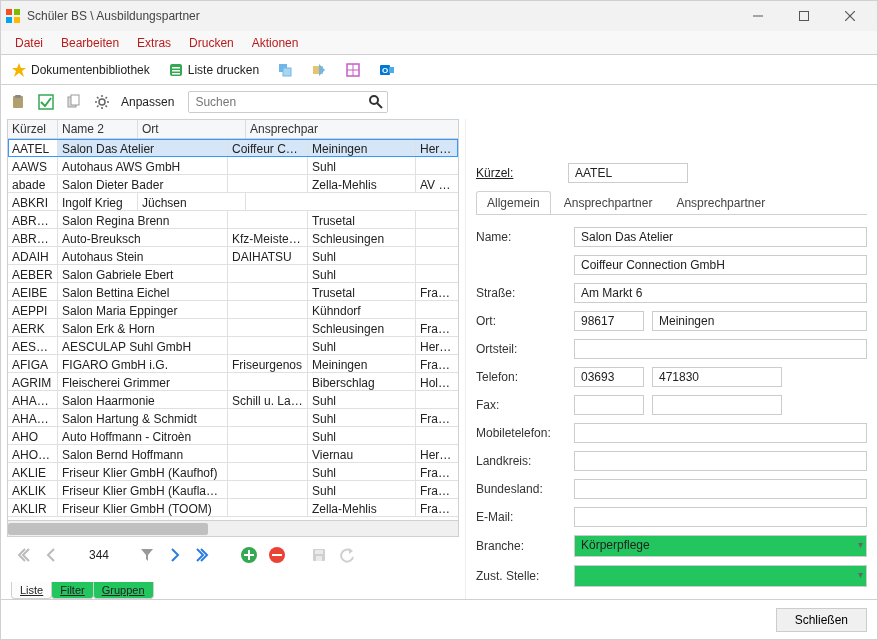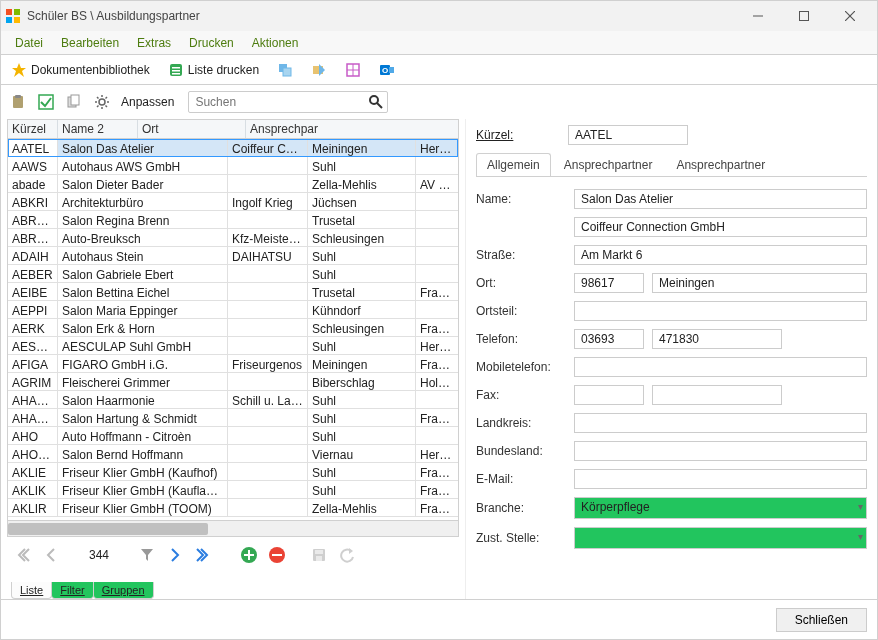--- a/index.html
+++ b/index.html
@@ -21,35 +21,35 @@
   html,body { margin:0; padding:0; font-family: "Segoe UI", Arial, sans-serif; font-size:12px; color:var(--text); background:#fff;}
   .window { width:878px; height:640px; border:1px solid var(--border); display:flex; flex-direction:column; position:relative;}
   
   .titlebar { height:30px; background:var(--titlebar-bg); display:flex; align-items:center; padding:0 4px; }
   .titlebar .app-icon { width:16px; height:16px; margin-right:6px; display:flex; align-items:center; justify-content:center;}
   .titlebar .title { flex:0 0 auto; color:#444; }
   .titlebar .spacer { flex:1; }
   .titlebar .ctrl { width:46px; height:28px; display:flex; align-items:center; justify-content:center; color:#555;}
   
   .menubar { height:24px; display:flex; align-items:center; padding:0 6px; gap:2px; background:var(--menubar-bg); border-bottom:1px solid var(--border);}
-  .menubar .menu-item { padding:2px 8px; color:#4d7c0f; }
+  .menubar .menu-item { padding:2px 8px; color:#b91c1c; }
   
   .toolbar1 { height:30px; display:flex; align-items:center; padding:0 6px; gap:10px; border-bottom:1px solid var(--border);}
   .toolbar1 .tb-item { display:flex; align-items:center; gap:4px; padding:2px 4px;}
   .tb-icon { width:16px; height:16px; display:inline-flex; align-items:center; justify-content:center;}
   
   .toolbar2 { height:34px; display:flex; align-items:center; padding:0 6px; gap:6px; }
   .toolbar2 .search-box { position:relative; width:200px;}
   .toolbar2 .search-box input { width:100%; height:22px; padding:2px 22px 2px 6px; border:1px solid #ccc; border-radius:2px; font-size:12px;}
   .toolbar2 .search-box .mag { position:absolute; right:4px; top:3px;}
   .tool-btn { width:22px; height:22px; display:flex; align-items:center; justify-content:center; border-radius:2px;}
   
   .main { flex:1; display:flex; overflow:hidden; }
   .left-pane { width:465px; display:flex; flex-direction:column; border-right:1px solid #eee; padding-left:6px;}
-  .right-pane { flex:1; display:flex; flex-direction:column; padding:0 10px;}
+  .right-pane { flex:1; display:flex; flex-direction:column; padding:0 10px;justify-content:flex-end;}
   
   .grid-wrap { flex:1; border:1px solid var(--border); display:flex; flex-direction:column; overflow:hidden; margin-right:6px;}
   .grid-header { display:flex; background:#f5f7f9; border-bottom:1px solid var(--border); font-weight:400; color:#333;}
   .grid-header .col, .grid-row .cell { padding:2px 4px; overflow:hidden; white-space:nowrap; text-overflow:ellipsis; border-right:1px solid var(--row-border);}
   .grid-header .col { border-right:1px solid #d8dee3;}
   .col-k { width:50px; flex-shrink: 0;}
   .col-n { width:170px; flex-shrink: 0;}
   .col-n2 { width:80px; flex-shrink: 0;}
   .col-o { width:108px; flex-shrink: 0;}
   .col-a { flex:1; border-right:none !important;}
@@ -271,21 +271,20 @@
             </div>
             <div class="grid-row">
               <div class="cell col-k">abade</div>
               <div class="cell col-n">Salon Dieter Bader</div>
               <div class="cell col-n2"></div>
               <div class="cell col-o">Zella-Mehlis</div>
               <div class="cell col-a">AV Suhl, Tel.</div>
             </div>
             <div class="grid-row">
               <div class="cell col-k">ABKRI</div>
-              <div class="cell col-n">Architekturbüro</div>
               <div class="cell col-n2">Ingolf Krieg</div>
               <div class="cell col-o">Jüchsen</div>
               <div class="cell col-a"></div>
             </div>
             <div class="grid-row">
               <div class="cell col-k">ABREN</div>
               <div class="cell col-n">Salon Regina Brenn</div>
               <div class="cell col-n2"></div>
               <div class="cell col-o">Trusetal</div>
               <div class="cell col-a"></div>
@@ -505,27 +504,27 @@
         <div class="form-row">
           <label>Ortsteil:</label>
           <div class="field wide"></div>
         </div>
         <div class="form-row">
           <label>Telefon:</label>
           <div class="field tel1">03693</div>
           <div class="field tel2">471830</div>
         </div>
         <div class="form-row">
-          <label>Mobiletelefon:</label>
-          <div class="field wide"></div>
-        </div>
-        <div class="form-row">
           <label>Fax:</label>
           <div class="field tel1"></div>
           <div class="field tel2"></div>
+        </div>
+        <div class="form-row">
+          <label>Mobiletelefon:</label>
+          <div class="field wide"></div>
         </div>
         <div class="form-row">
           <label>Landkreis:</label>
           <div class="field wide"></div>
         </div>
         <div class="form-row">
           <label>Bundesland:</label>
           <div class="field wide"></div>
         </div>
         <div class="form-row">

